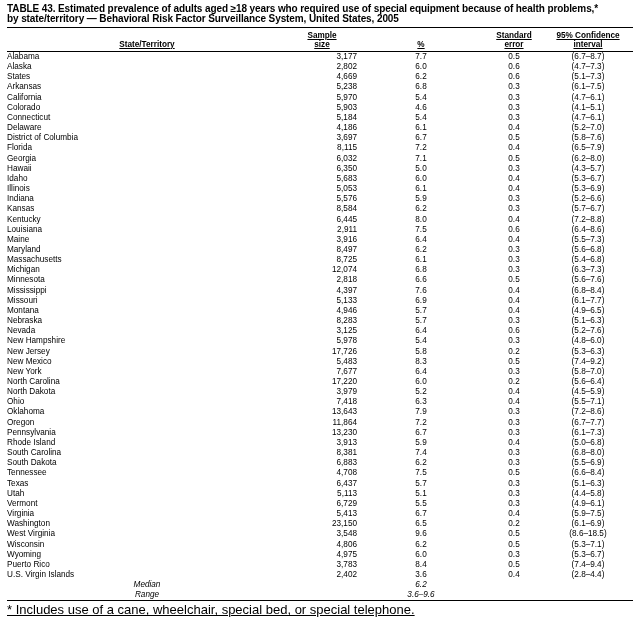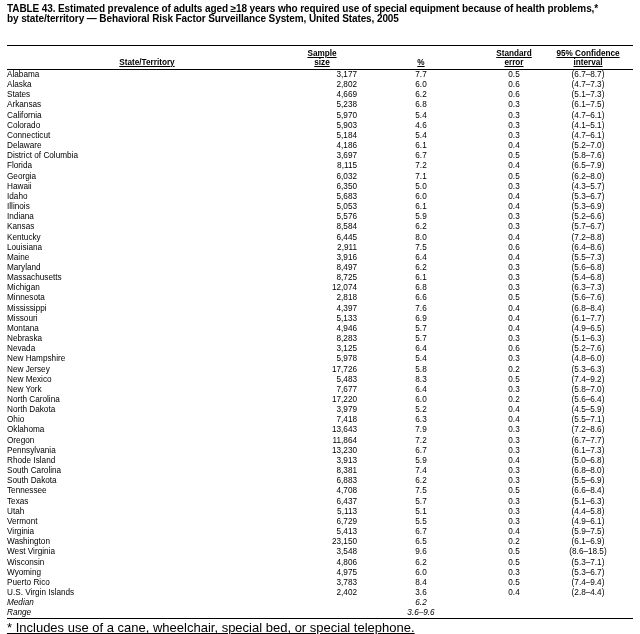--- a/index.html
+++ b/index.html
@@ -14,21 +14,21 @@
     -webkit-font-smoothing: antialiased;
   }
   .page {
     box-sizing: border-box;
     width: 640px;
     height: 634px;
     padding: 4px 7px 0 7px;
   }
   .title-block {
     border-bottom: 1.5px solid #000;
-    padding-bottom: 21px;
+    padding-bottom: 3px;
   }
   .title-line {
     font-weight: bold;
     font-size: 10px;
     line-height: 10px;
     letter-spacing: -0.1px;
     white-space: nowrap;
   }
   table.data {
     border-collapse: collapse;
@@ -51,21 +51,21 @@
   table.data td {
     font-size: 8.2px;
     line-height: 10.16px;
     padding: 0;
     white-space: nowrap;
     overflow: visible;
   }
   td.state { text-align: left; }
   td.num   { text-align: right; padding-right: 2px; }
   td.pct, td.se, td.ci { text-align: center; }
-  tr.summary td { font-style: italic; }
+  tr.summary td { font-style: italic; text-align: center; }
   .footnote {
     font-size: 13px;
     line-height: 10px;
     padding-top: 4px;
     text-decoration: underline;
   }
 </style>
 </head>
 <body>
 

